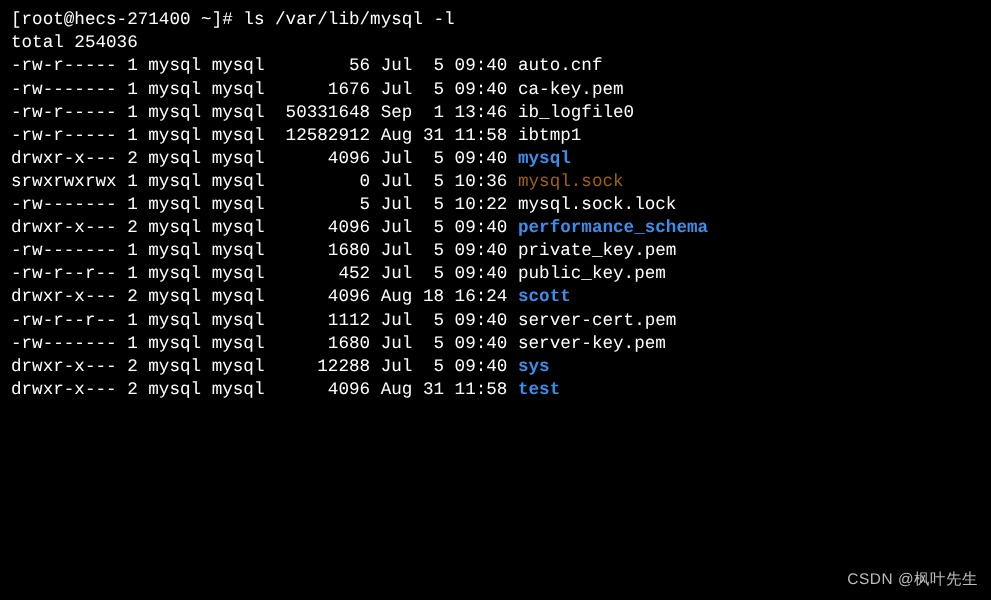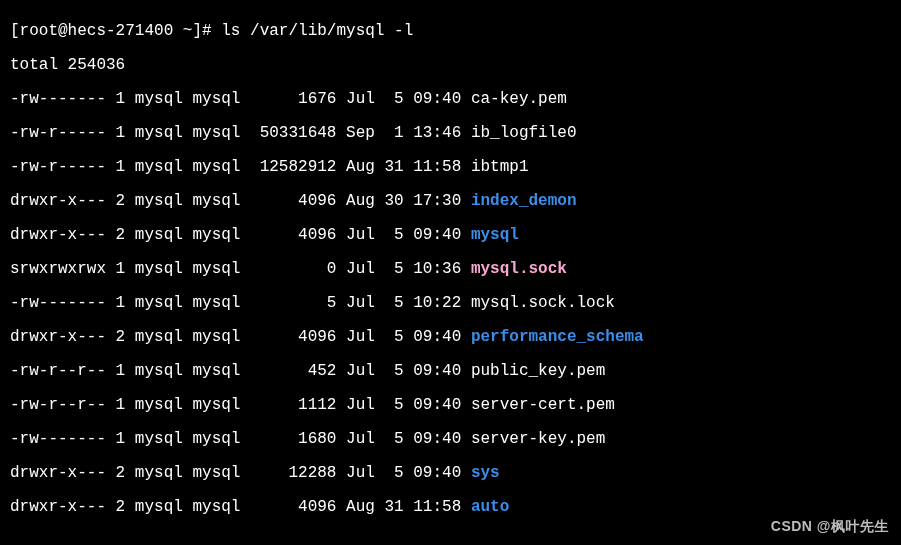--- a/index.html
+++ b/index.html
@@ -11,52 +11,52 @@
     font-size: 16px;
     line-height: 21px;
     width: 901px;
     height: 545px;
     box-sizing: border-box;
     overflow: hidden;
     position: relative;
   }
   .row {
     white-space: pre;
-    margin-top: 13px;
   }
   .dir { color: #3b8eea; font-weight: bold; }
-  .link { color: #f9a8d4; font-weight: bold; }
+  .link { color: #a16207; font-weight: normal; }
   .file { color: #fff; }
   .watermark {
     position: absolute;
     right: 12px;
     bottom: 8px;
     color: #bdbdbd;
     font-size: 14px;
     font-family: sans-serif;
     letter-spacing: 0.5px;
-    font-weight: bold;
   }
 </style>
 </head>
 <body>
 
 <div>
   <div class="row">[root@hecs-271400 ~]# ls /var/lib/mysql -l</div>
   <div class="row">total 254036</div>
   <div id="rows">
+      <div class="row"><span>-rw-r----- 1 mysql mysql        56 Jul  5 09:40 </span><span class="file">auto.cnf</span></div>
       <div class="row"><span>-rw------- 1 mysql mysql      1676 Jul  5 09:40 </span><span class="file">ca-key.pem</span></div>
       <div class="row"><span>-rw-r----- 1 mysql mysql  50331648 Sep  1 13:46 </span><span class="file">ib_logfile0</span></div>
       <div class="row"><span>-rw-r----- 1 mysql mysql  12582912 Aug 31 11:58 </span><span class="file">ibtmp1</span></div>
-      <div class="row"><span>drwxr-x--- 2 mysql mysql      4096 Aug 30 17:30 </span><span class="dir">index_demon</span></div>
       <div class="row"><span>drwxr-x--- 2 mysql mysql      4096 Jul  5 09:40 </span><span class="dir">mysql</span></div>
       <div class="row"><span>srwxrwxrwx 1 mysql mysql         0 Jul  5 10:36 </span><span class="link">mysql.sock</span></div>
       <div class="row"><span>-rw------- 1 mysql mysql         5 Jul  5 10:22 </span><span class="file">mysql.sock.lock</span></div>
       <div class="row"><span>drwxr-x--- 2 mysql mysql      4096 Jul  5 09:40 </span><span class="dir">performance_schema</span></div>
+      <div class="row"><span>-rw------- 1 mysql mysql      1680 Jul  5 09:40 </span><span class="file">private_key.pem</span></div>
       <div class="row"><span>-rw-r--r-- 1 mysql mysql       452 Jul  5 09:40 </span><span class="file">public_key.pem</span></div>
+      <div class="row"><span>drwxr-x--- 2 mysql mysql      4096 Aug 18 16:24 </span><span class="dir">scott</span></div>
       <div class="row"><span>-rw-r--r-- 1 mysql mysql      1112 Jul  5 09:40 </span><span class="file">server-cert.pem</span></div>
       <div class="row"><span>-rw------- 1 mysql mysql      1680 Jul  5 09:40 </span><span class="file">server-key.pem</span></div>
       <div class="row"><span>drwxr-x--- 2 mysql mysql     12288 Jul  5 09:40 </span><span class="dir">sys</span></div>
-      <div class="row"><span>drwxr-x--- 2 mysql mysql      4096 Aug 31 11:58 </span><span class="dir">auto</span></div>
+      <div class="row"><span>drwxr-x--- 2 mysql mysql      4096 Aug 31 11:58 </span><span class="dir">test</span></div>
     </div>
 </div>
 
 <div class="watermark">CSDN @枫叶先生</div>
 
 </body></html>

